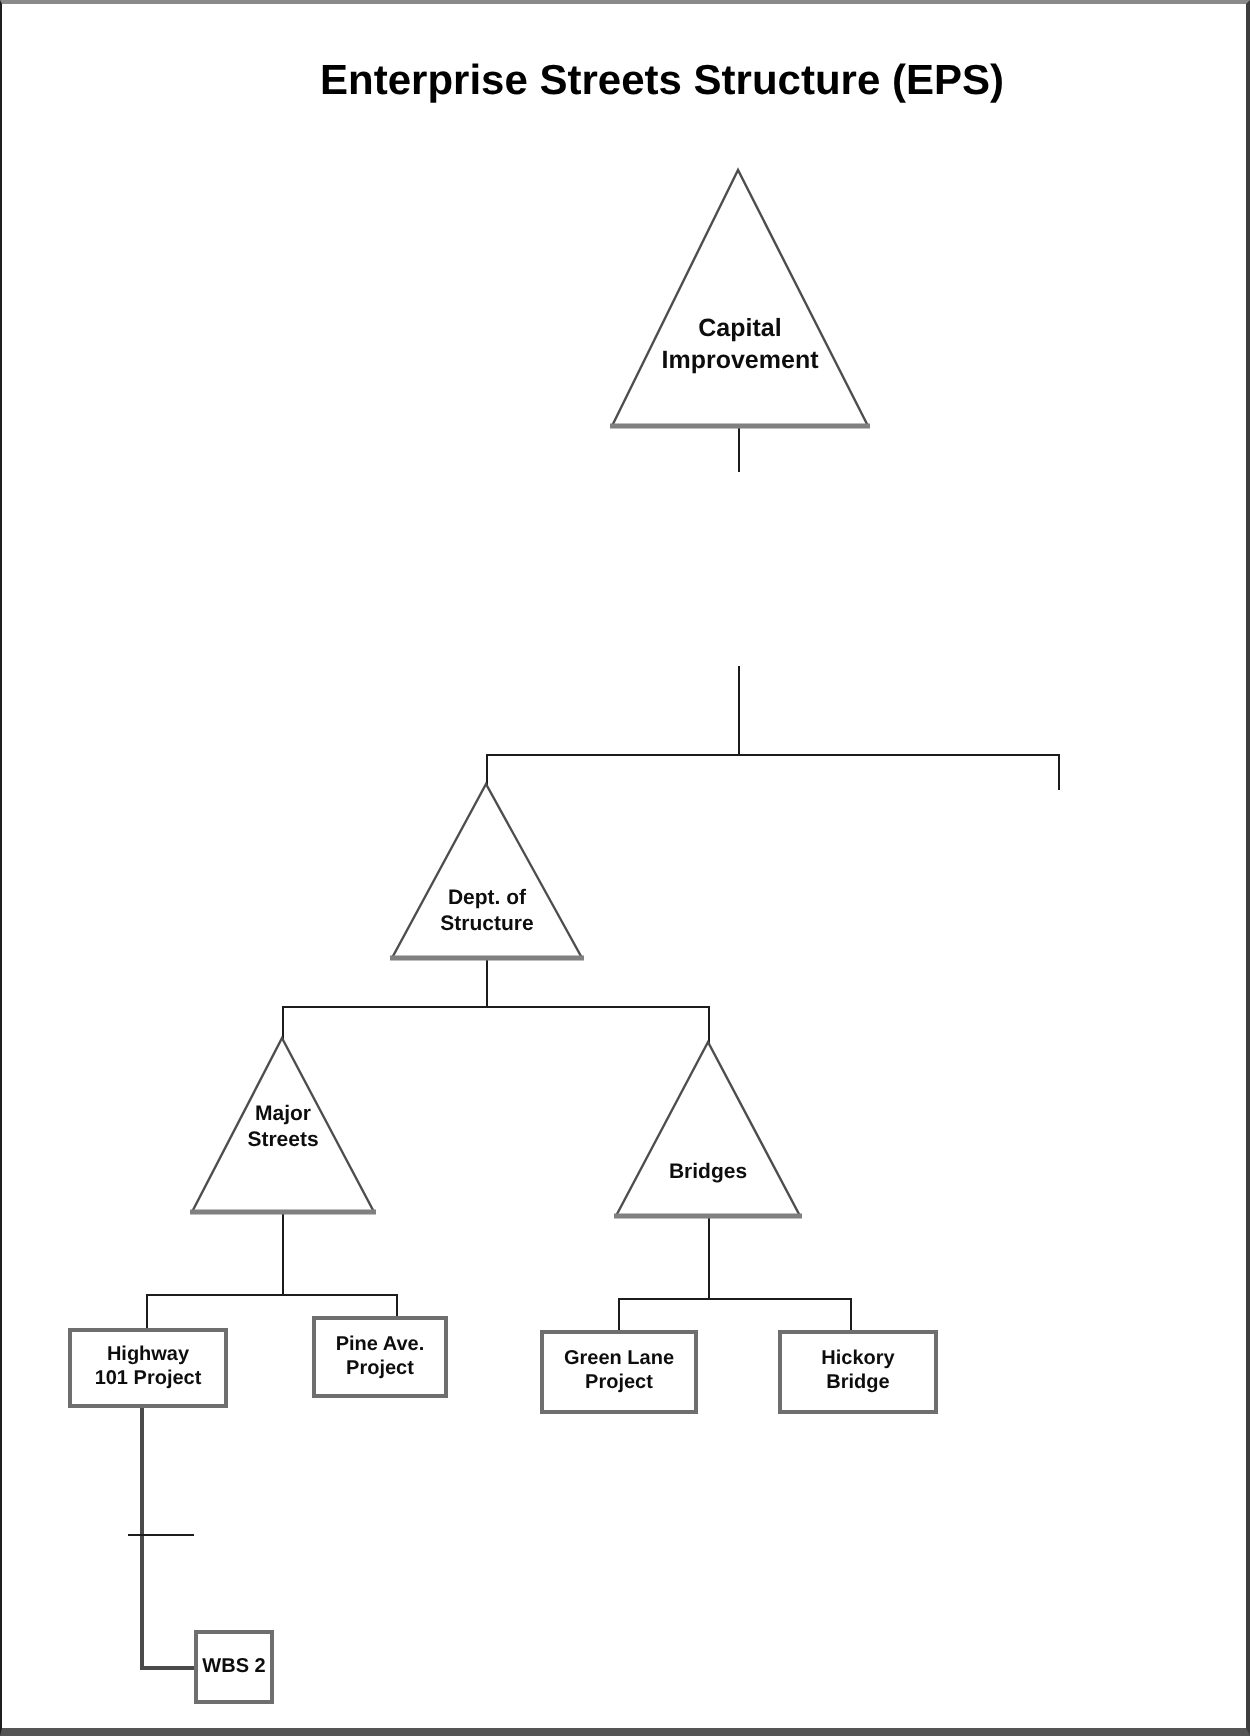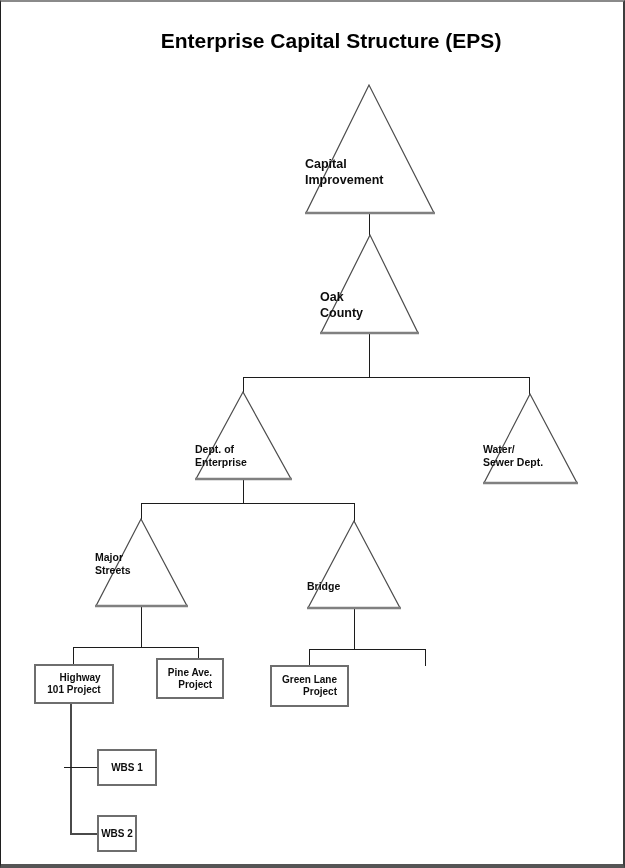--- a/index.html
+++ b/index.html
@@ -18,42 +18,42 @@
   .title{
     position:absolute;top:27px;left:35px;width:590px;
     text-align:center;
     font-size:21px;font-weight:bold;color:#000;
     letter-spacing:0px;
     white-space:nowrap;
   }
   .node{position:absolute;}
   .tri-label{
     position:absolute;left:0;width:100%;
-    text-align:left;font-weight:bold;color:#0d0d0d;
+    text-align:center;font-weight:bold;color:#0d0d0d;
     white-space:pre-line;
   }
   .tri-label.lg{font-size:12.5px;line-height:15.5px;}
   .tri-label.sm{font-size:10.5px;line-height:12.5px;}
   .box{
     position:absolute;box-sizing:border-box;
     border:2px solid #6e6e6e;background:#ffffff;
     display:flex;align-items:center;justify-content:center;
-    text-align:right;font-weight:bold;color:#0d0d0d;
+    text-align:center;font-weight:bold;color:#0d0d0d;
     font-size:10px;line-height:12px;white-space:pre-line;
   }
   .con{position:absolute;background:#1c1c1c;}
   .con.gray{background:#4a4a4a;}
   svg{display:block;}
 </style>
 </head>
 <body>
 
 <div class="canvas">
 
-  <div class="title">Enterprise Capital Structure (EPS)</div>
+  <div class="title">Enterprise Streets Structure (EPS)</div>
 
   <div class="con" style="left:368px;top:211px;width:1px;height:23px"></div>
 
   <div class="con" style="left:368px;top:331px;width:1px;height:44px"></div>
   <div class="con" style="left:242px;top:375px;width:287px;height:1px"></div>
   <div class="con" style="left:242px;top:375px;width:1px;height:16px"></div>
   <div class="con" style="left:528px;top:375px;width:1px;height:18px"></div>
 
   <div class="con" style="left:242px;top:477px;width:1px;height:24px"></div>
   <div class="con" style="left:140px;top:501px;width:214px;height:1px"></div>
@@ -76,66 +76,51 @@
 
   <div class="node" style="left:304px;top:81px;width:130px;height:132px">
     <svg width="130" height="132">
       <polygon points="64,2 1,130 129,130" fill="#ffffff" stroke="#4d4d4d" stroke-width="1.2"></polygon>
       <line x1="0" y1="130" x2="130" y2="130" stroke="#808080" stroke-width="2.5"></line>
     </svg>
     <div class="tri-label lg" style="top:74px">Capital
 Improvement</div>
   </div>
 
-  <div class="node" style="left:319px;top:231px;width:99px;height:102px">
-    <svg width="99" height="102">
-      <polygon points="50,2 1,100 98,100" fill="#ffffff" stroke="#4d4d4d" stroke-width="1.2"></polygon>
-      <line x1="0" y1="100" x2="99" y2="100" stroke="#808080" stroke-width="2.5"></line>
-    </svg>
-    <div class="tri-label lg" style="top:57px">Oak
-County</div>
-  </div>
 
   <div class="node" style="left:194px;top:388px;width:97px;height:91px">
     <svg width="97" height="91">
       <polygon points="48,2 1,89 96,89" fill="#ffffff" stroke="#4d4d4d" stroke-width="1.2"></polygon>
       <line x1="0" y1="89" x2="97" y2="89" stroke="#808080" stroke-width="2.5"></line>
     </svg>
     <div class="tri-label sm" style="top:53px">Dept. of
-Enterprise</div>
+Structure</div>
   </div>
 
-  <div class="node" style="left:482px;top:390px;width:95px;height:93px">
-    <svg width="95" height="93">
-      <polygon points="47,2 1,91 94,91" fill="#ffffff" stroke="#4d4d4d" stroke-width="1.2"></polygon>
-      <line x1="0" y1="91" x2="95" y2="91" stroke="#808080" stroke-width="2.5"></line>
-    </svg>
-    <div class="tri-label sm" style="top:51px">Water/
-Sewer Dept.</div>
-  </div>
 
   <div class="node" style="left:94px;top:515px;width:93px;height:91px">
     <svg width="93" height="91">
       <polygon points="46,2 1,89 92,89" fill="#ffffff" stroke="#4d4d4d" stroke-width="1.2"></polygon>
       <line x1="0" y1="89" x2="93" y2="89" stroke="#808080" stroke-width="2.5"></line>
     </svg>
     <div class="tri-label sm" style="top:34px">Major
 Streets</div>
   </div>
 
   <div class="node" style="left:306px;top:517px;width:94px;height:91px">
     <svg width="94" height="91">
       <polygon points="47,2 1,89 93,89" fill="#ffffff" stroke="#4d4d4d" stroke-width="1.2"></polygon>
       <line x1="0" y1="89" x2="94" y2="89" stroke="#808080" stroke-width="2.5"></line>
     </svg>
-    <div class="tri-label sm" style="top:61px">Bridge</div>
+    <div class="tri-label sm" style="top:61px">Bridges</div>
   </div>
 
   <div class="box" style="left:33px;top:662px;width:80px;height:40px">Highway
 101 Project</div>
   <div class="box" style="left:155px;top:656px;width:68px;height:41px">Pine Ave.
 Project</div>
   <div class="box" style="left:269px;top:663px;width:79px;height:42px">Green Lane
 Project</div>
-  <div class="box" style="left:96px;top:747px;width:60px;height:37px">WBS 1</div>
+  <div class="box" style="left:388px;top:663px;width:80px;height:42px">Hickory
+Bridge</div>
   <div class="box" style="left:96px;top:813px;width:40px;height:37px">WBS 2</div>
 
 </div>
 
 </body></html>

